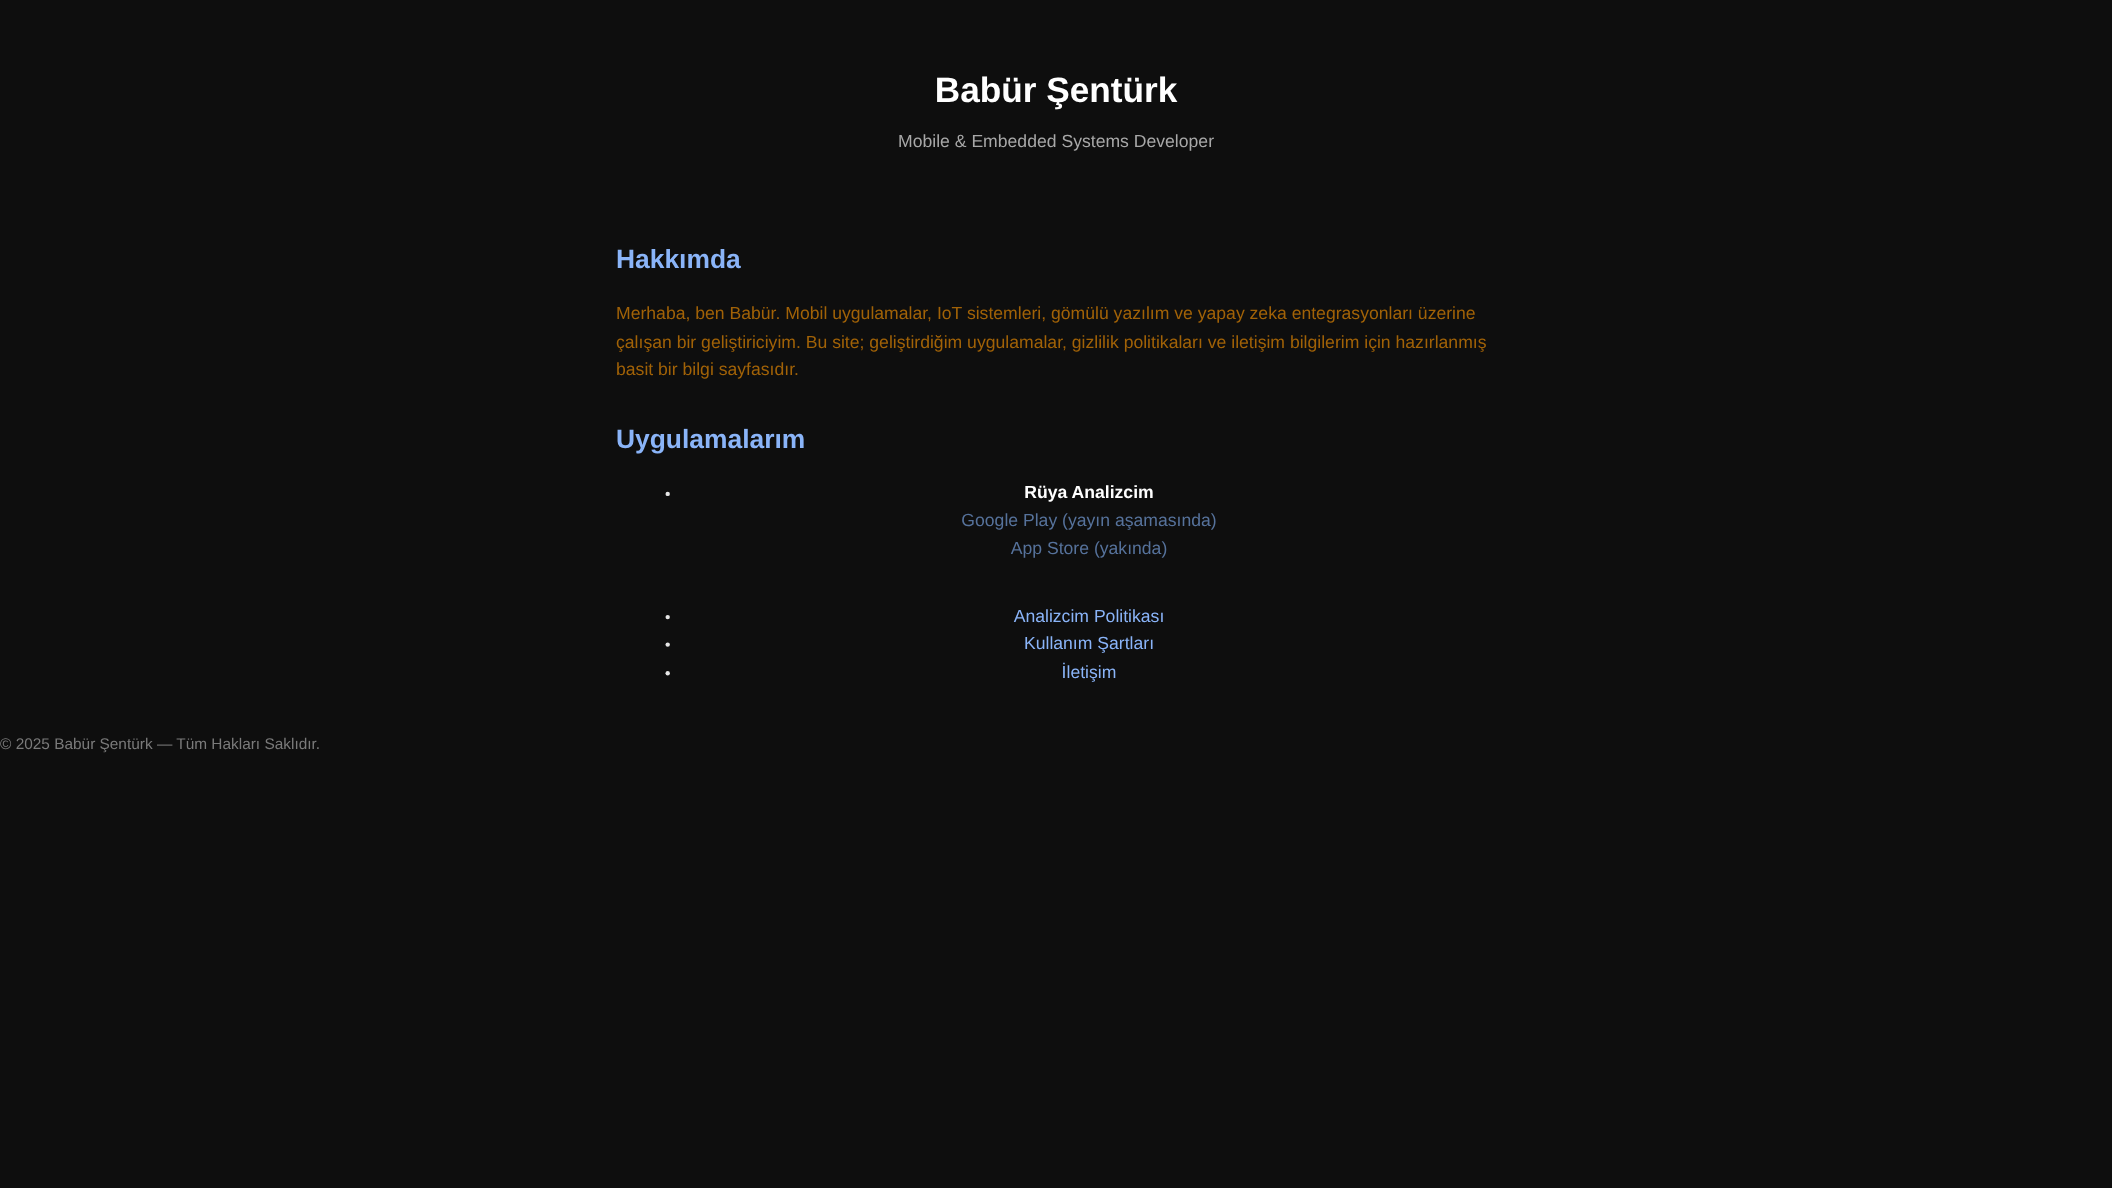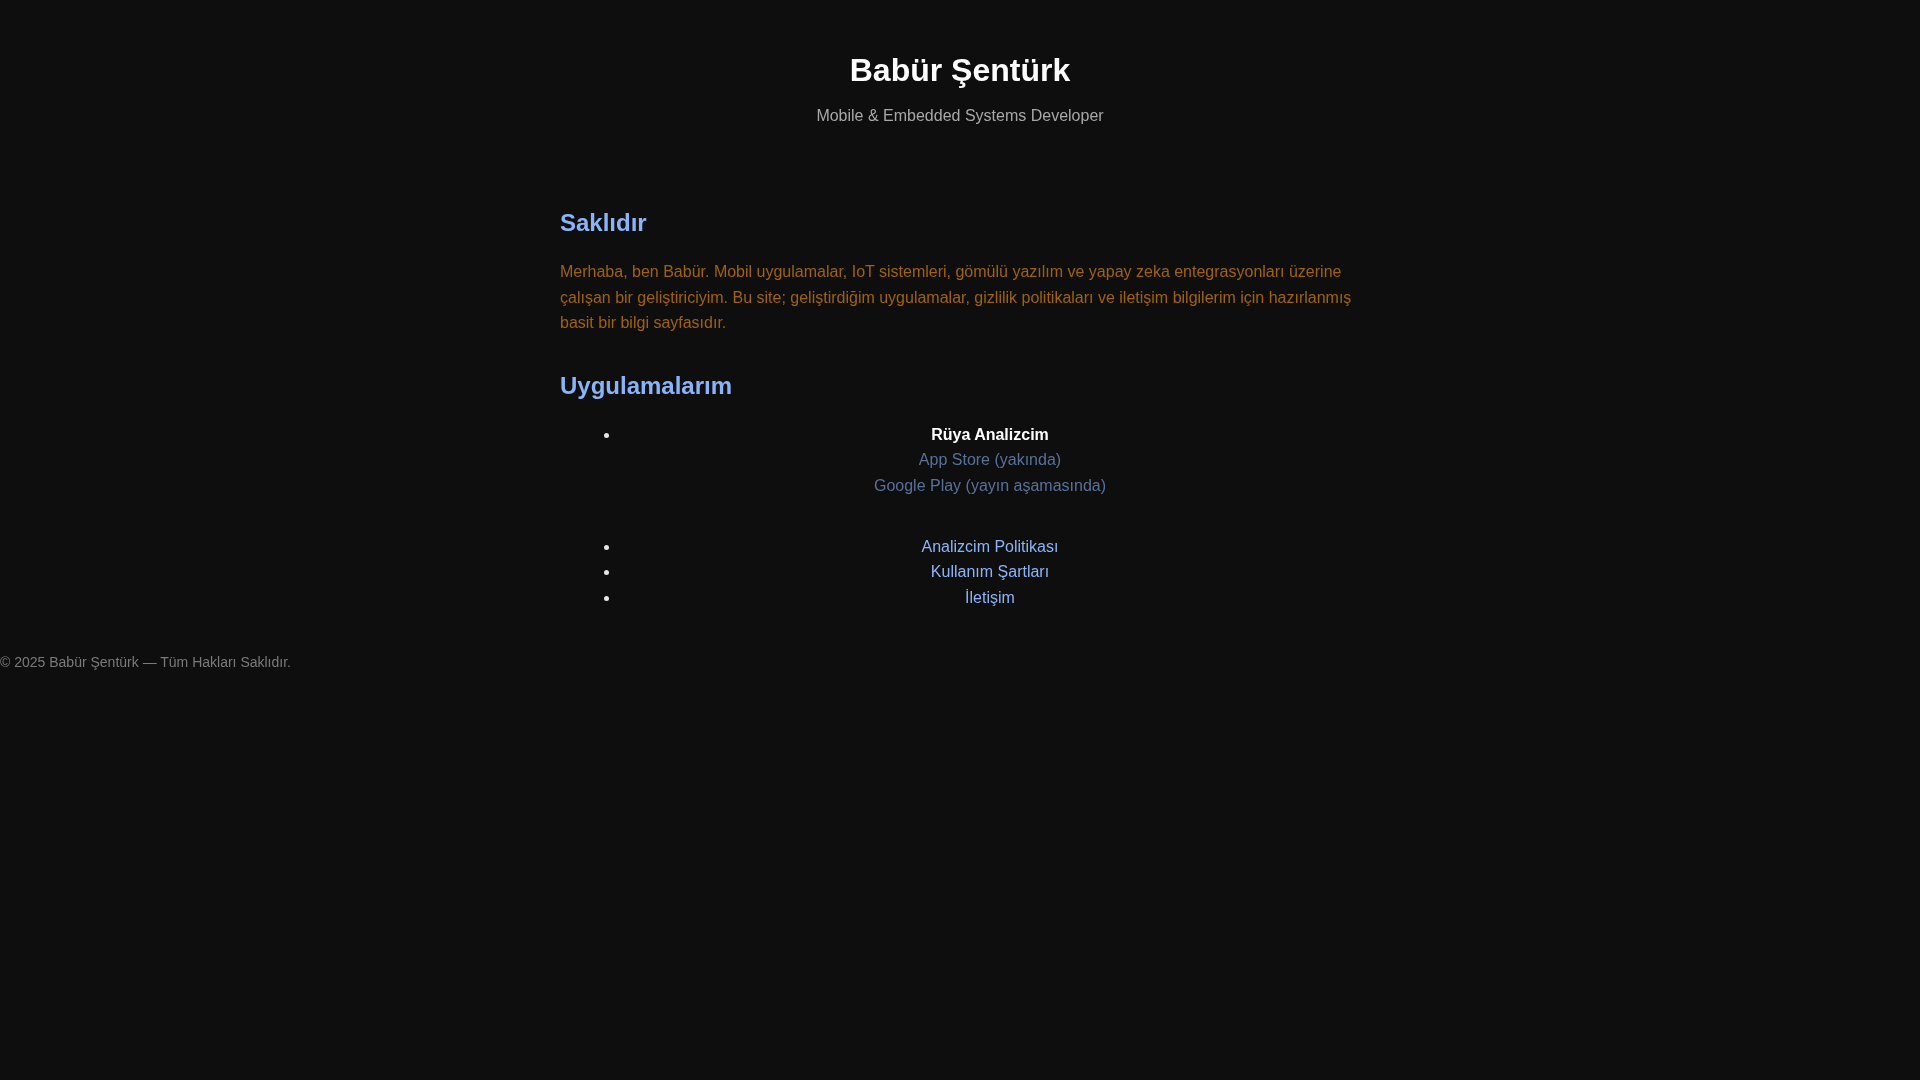--- a/index.html
+++ b/index.html
@@ -9,21 +9,21 @@
     font-family: "Liberation Sans", sans-serif;
     width: 1920px;
     height: 1080px;
     overflow: hidden;
   }
   header {
     text-align: center;
     padding-top: 44px;
   }
   .title {
-    margin: 4px;
+    margin: 16px;
     font-size: 32px;
     font-weight: bold;
     color: #ffffff;
     line-height: 44px;
   }
   .subtitle {
     margin: 0;
     margin-top: 14px;
     font-size: 16px;
     color: #a8a8a8;
@@ -67,31 +67,31 @@
 </head>
 <body>
 
 <header>
   <h1 class="title">Babür Şentürk</h1>
   <p class="subtitle">Mobile &amp; Embedded Systems Developer</p>
 </header>
 
 <main>
   <section class="section">
-    <h2>Saklıdır</h2>
+    <h2>Hakkımda</h2>
     <p class="about-text">Merhaba, ben Babür. Mobil uygulamalar, IoT sistemleri, gömülü yazılım ve yapay zeka entegrasyonları üzerine çalışan bir geliştiriciyim. Bu site; geliştirdiğim uygulamalar, gizlilik politikaları ve iletişim bilgilerim için hazırlanmış basit bir bilgi sayfasıdır.</p>
   </section>
 
   <section class="section">
     <h2>Uygulamalarım</h2>
     <ul>
       <li>
         <span class="app-name">Rüya Analizcim</span>
+        <a class="store-link" href="#">Google Play (yayın aşamasında)</a>
         <a class="store-link" href="#">App Store (yakında)</a>
-        <a class="store-link" href="#">Google Play (yayın aşamasında)</a>
       </li>
     </ul>
   </section>
 
   <section class="section">
     <ul>
       <li>
         <a class="legal-link" href="#">Analizcim Politikası</a>
       </li>
       <li>

